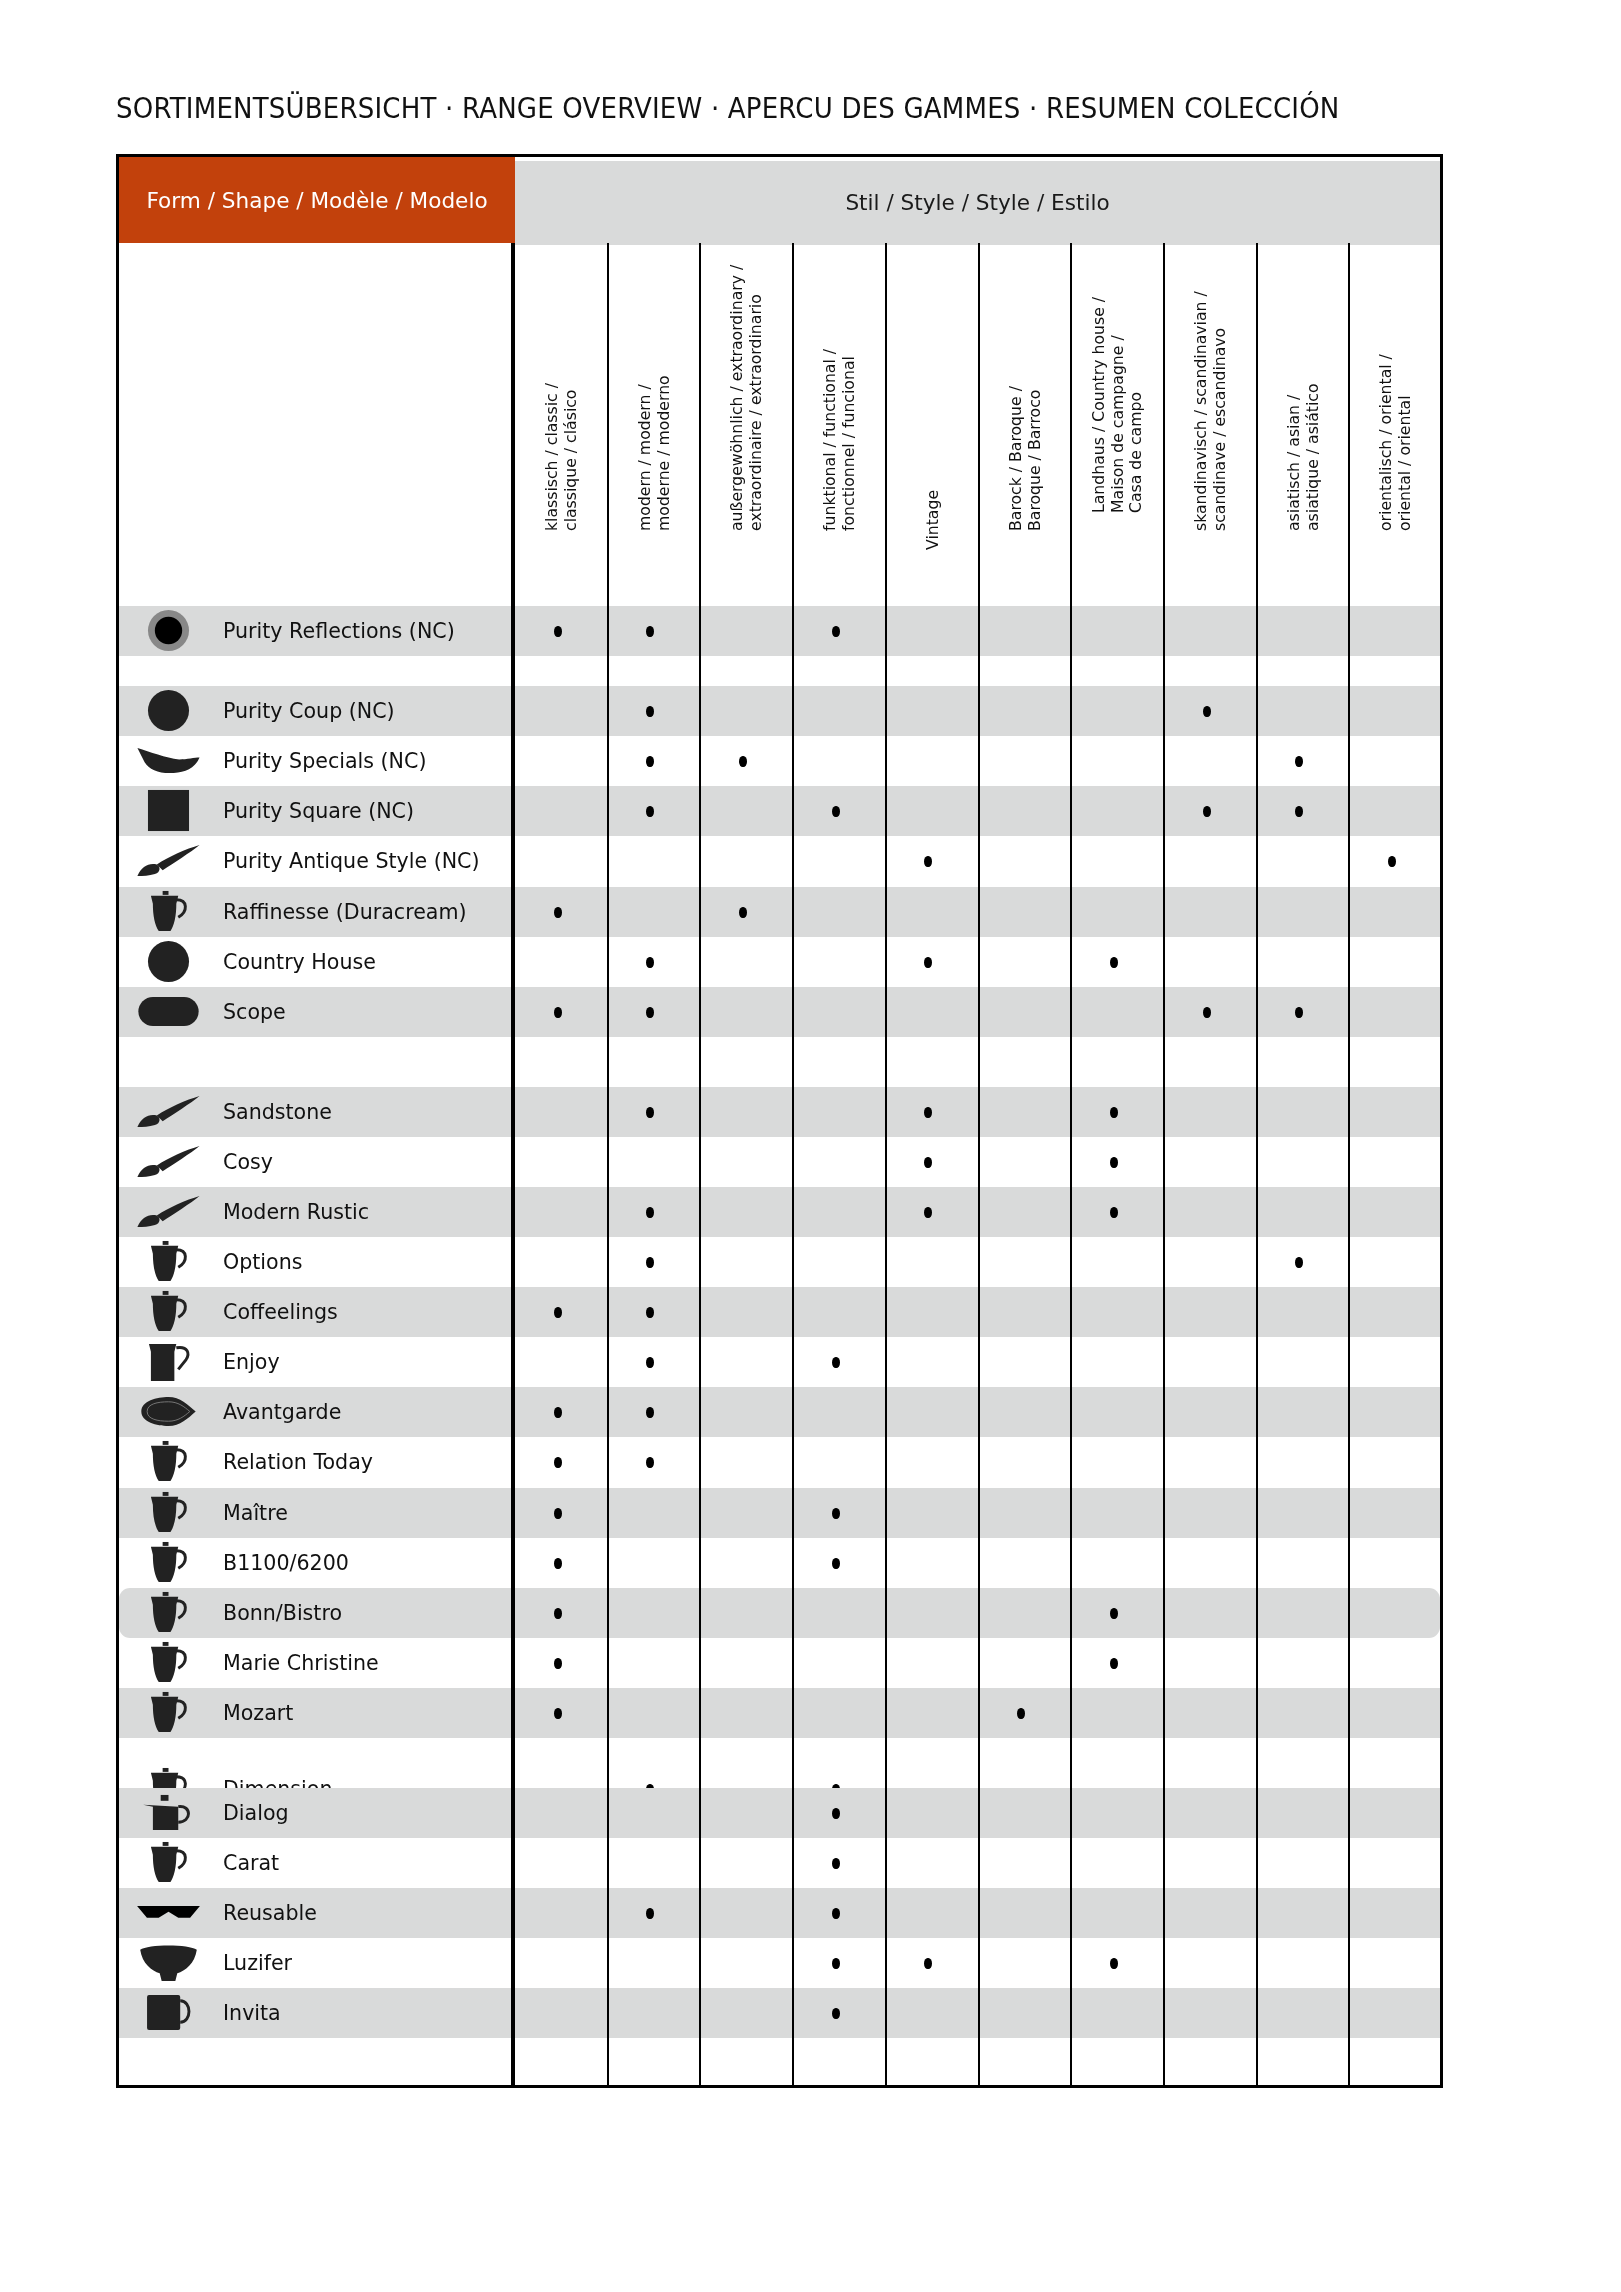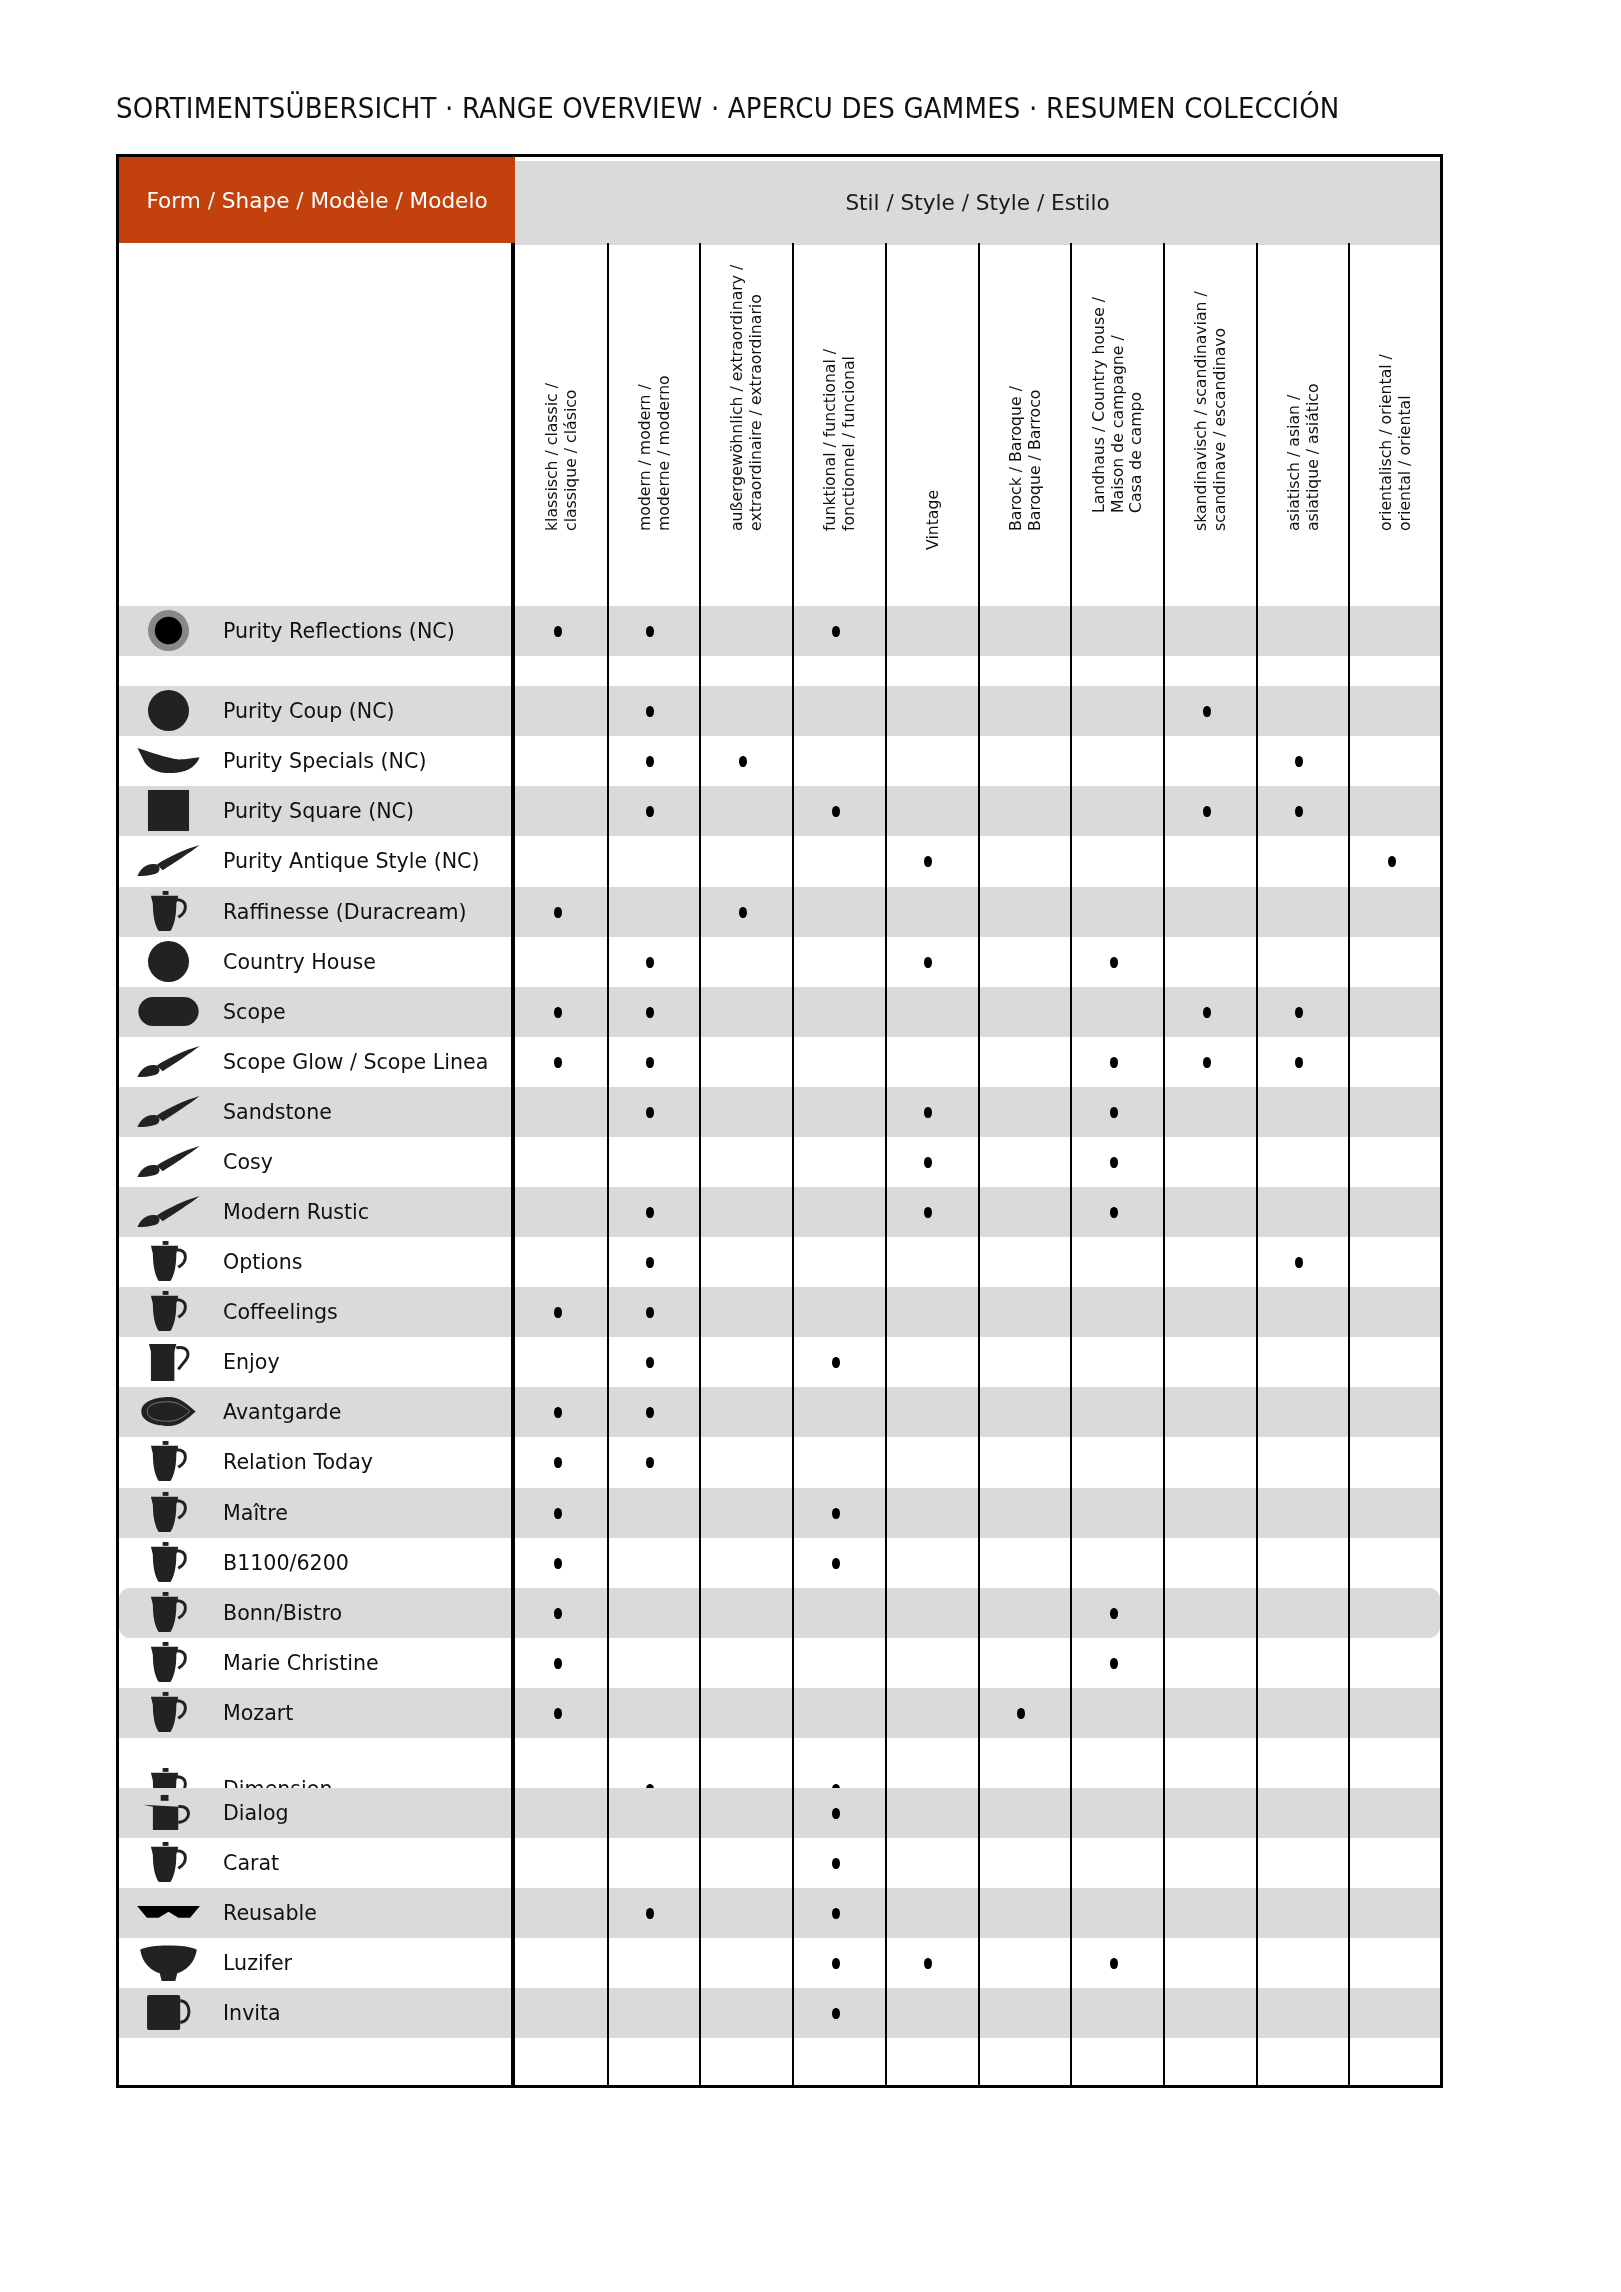--- a/index.html
+++ b/index.html
@@ -128,34 +128,20 @@
       </div>
       <div class="row shaded" style="top: 401px;">
         <span class="icon">
           <svg width="63" height="35" viewBox="0 0 64 36">
             <rect x="1" y="3" width="62" height="30" rx="15" fill="#222"></rect>
           </svg>
         </span>
         <span class="name">Scope</span>
         <span class="dot" style="left: 435px;"></span>
         <span class="dot" style="left: 527px;"></span>
-        <span class="dot" style="left: 1084px;"></span>
-        <span class="dot" style="left: 1176px;"></span>
-      </div>
-      <div class="row" style="top: 451px;">
-        <span class="icon">
-          <svg width="67" height="35" viewBox="0 0 68 36">
-            <path d="M22 22 C34 14 52 6 66 2 C56 10 40 20 28 28 Z" fill="#222"></path>
-            <path d="M2 34 C6 24 14 20 22 22 C26 24 26 30 20 32 C14 34 8 34 2 34Z" fill="#222"></path>
-          </svg>
-        </span>
-        <span class="name">Scope Glow / Scope Linea</span>
-        <span class="dot" style="left: 435px;"></span>
-        <span class="dot" style="left: 527px;"></span>
-        <span class="dot" style="left: 991px;"></span>
         <span class="dot" style="left: 1084px;"></span>
         <span class="dot" style="left: 1176px;"></span>
       </div>
       <div class="row shaded" style="top: 501px;">
         <span class="icon">
           <svg width="67" height="35" viewBox="0 0 68 36">
             <path d="M22 22 C34 14 52 6 66 2 C56 10 40 20 28 28 Z" fill="#222"></path>
             <path d="M2 34 C6 24 14 20 22 22 C26 24 26 30 20 32 C14 34 8 34 2 34Z" fill="#222"></path>
           </svg>
         </span>

